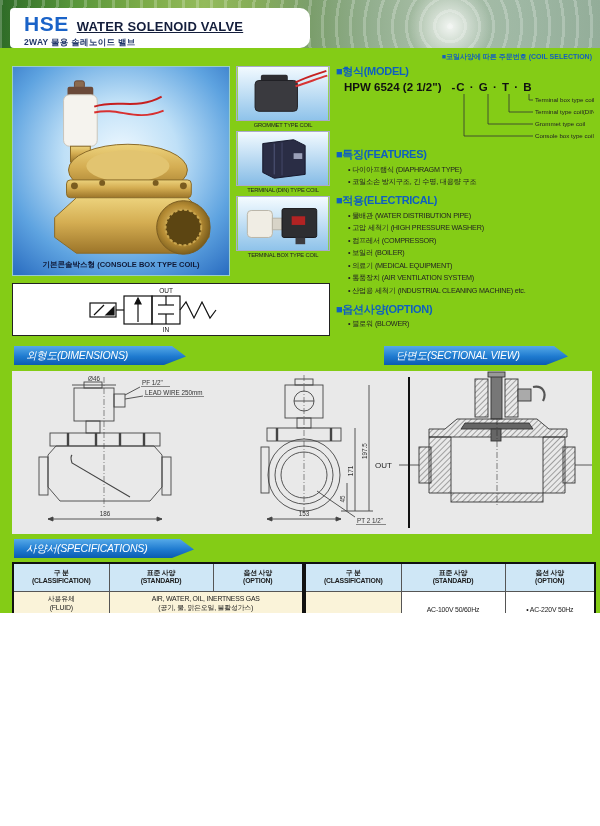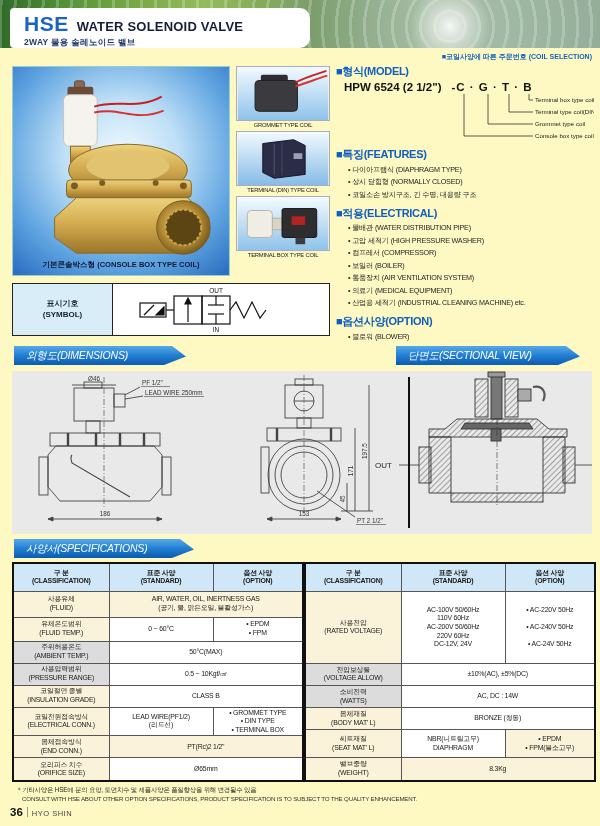--- a/index.html
+++ b/index.html
@@ -1,35 +1,35 @@
 <!DOCTYPE html>
 <html><head>
 <meta charset="utf-8">
 <style>
   * { margin:0; padding:0; box-sizing:border-box; }
   html,body { background:#fff; }
   body { font-family:"Liberation Sans","DejaVu Sans",sans-serif; }
-  .page { position:relative; width:600px; height:826px; background:#fef9c3; overflow:hidden; }
+  .page { position:relative; width:600px; height:613px; background:#84cc16; overflow:hidden; }
 
   
   .photo {
     position:absolute; left:0; top:0; width:600px; height:48px;
     background:
       radial-gradient(circle at 75% 55%, rgba(255,255,255,.85) 0%, rgba(255,255,255,.45) 4%, rgba(255,255,255,0) 9%),
       repeating-radial-gradient(circle at 75% 55%, rgba(255,255,255,.22) 0 3px, rgba(255,255,255,0) 3px 14px),
       linear-gradient(90deg,#2e6b27 0%,#57953a 12%,#7cab48 24%,#94bb5c 34%,#86ad58 42%,#7b9e6c 52%,#93af8f 62%,#a9bfa8 72%,#9fb8a4 86%,#93ad99 100%);
   }
   .brand-card {
     position:absolute; left:10px; top:8px; width:300px; height:40px;
     background:#fff; border-radius:4px 10px 10px 4px;
     padding:4px 10px 0 14px;
   }
   .brand-line { display:flex; align-items:baseline; gap:8px; }
   .brand-hse { color:#1a63c8; font-size:21px; font-weight:bold; letter-spacing:.5px; }
-  .brand-title { color:#141e3c; font-size:13px; font-weight:bold; letter-spacing:.2px; }
+  .brand-title { color:#141e3c; font-size:13px; font-weight:bold; letter-spacing:.2px;text-decoration:underline; }
   .brand-sub { color:#22386b; font-size:8.5px; font-weight:bold; margin-top:1px; letter-spacing:.3px; }
 
   .coil-note { position:absolute; right:8px; top:52px; color:#1560be; font-size:7px; font-weight:bold; }
 
   
   .main-photo { position:absolute; left:12px; top:66px; width:218px; height:210px; border:1px solid #9cc; }
   .coil-col { position:absolute; left:236px; top:66px; width:94px; }
   .coil-item { margin-bottom:3px; }
   .coil-img { width:94px; height:55px; border:1px solid #aac; display:block; }
   .coil-cap { font-size:5.8px; color:#222; text-align:center; margin:1px 0 2px 0; letter-spacing:-0.2px; }
@@ -51,21 +51,21 @@
   .symbol-draw { flex:1; background:#fff; display:flex; align-items:center; justify-content:center; }
 
   
   .banner {
     position:absolute; height:19px; color:#fff; font-weight:normal; font-style:italic; font-size:10.5px;
     line-height:19px; padding-left:12px; letter-spacing:-0.2px;
     background:linear-gradient(180deg,#55a9e8 0%,#1f7bd0 55%,#0b5cb0 100%);
     clip-path:polygon(0 0, calc(100% - 14px) 0, 100% 55%, calc(100% - 22px) 100%, 0 100%);
   }
   .banner-dim { left:14px; top:346px; width:172px; }
-  .banner-sec { left:396px; top:346px; width:184px; }
+  .banner-sec { left:384px; top:346px; width:184px; }
   .banner-spec { left:14px; top:539px; width:180px; }
 
   
   .draw-box { position:absolute; left:12px; top:371px; width:580px; height:163px; background:#e9e9e9; }
   .draw-divider { position:absolute; left:396px; top:6px; width:1.5px; height:151px; background:#111; }
 
   
   .spec-wrap { position:absolute; left:12px; top:562px; width:580px; display:flex; }
   table.spec { border-collapse:collapse; table-layout:fixed; width:290px; }
   table.spec td, table.spec th { border:1px solid #555; font-size:6.9px; color:#1a1a1a; text-align:center; vertical-align:middle; line-height:1.25; padding:1px 2px; white-space:pre-line; letter-spacing:-0.2px; }
@@ -212,42 +212,39 @@
           <text x="199" y="9">Terminal box type coil</text>
           <text x="199" y="21">Terminal type coil(DIN)</text>
           <text x="199" y="33">Grommet type coil</text>
           <text x="199" y="45">Console box type coil</text>
         </g>
       </svg>
     </div>
     <div class="feat-block">
       <div class="sec-head"><span class="sq">■</span><span>특징(FEATURES)</span></div>
       <div class="bullet">다이아프램식 (DIAPHRAGM TYPE)</div>
-      <div class="bullet">상시 닫힘형 (NORMALLY CLOSED)</div>
       <div class="bullet">코일소손 방지구조, 긴 수명, 대용량 구조</div>
     </div>
     <div class="feat-block" style="margin-top:6px;">
       <div class="sec-head"><span class="sq">■</span><span>적용(ELECTRICAL)</span></div>
       <div class="bullet">물배관 (WATER DISTRIBUTION PIPE)</div>
       <div class="bullet">고압 세척기 (HIGH PRESSURE WASHER)</div>
       <div class="bullet">컴프레서 (COMPRESSOR)</div>
       <div class="bullet">보일러 (BOILER)</div>
+      <div class="bullet">의료기 (MEDICAL EQUIPMENT)</div>
       <div class="bullet">통풍장치 (AIR VENTILATION SYSTEM)</div>
-      <div class="bullet">의료기 (MEDICAL EQUIPMENT)</div>
       <div class="bullet">산업용 세척기 (INDUSTRIAL CLEANING MACHINE) etc.</div>
     </div>
     <div class="feat-block" style="margin-top:6px;">
       <div class="sec-head"><span class="sq">■</span><span>옵션사양(OPTION)</span></div>
       <div class="bullet">블로워 (BLOWER)</div>
     </div>
   </div>
 
   <div class="symbol-table">
-    <div class="symbol-label" style="white-space:pre-line;">표시기호
-(SYMBOL)</div>
     <div class="symbol-draw">
       <svg width="190" height="46" viewBox="0 0 190 46">
         <g stroke="#111" stroke-width="1.2" fill="none">
           <rect x="14" y="16" width="26" height="14"></rect>
           <line x1="18" y1="28" x2="28" y2="18"></line>
           <path d="M30,28 L38,20 L38,28 Z" fill="#111"></path>
           <rect x="48" y="9" width="28" height="28"></rect>
           <rect x="76" y="9" width="28" height="28"></rect>
           <line x1="40" y1="23" x2="48" y2="23"></line>
           <line x1="62" y1="35" x2="62" y2="13"></line>

